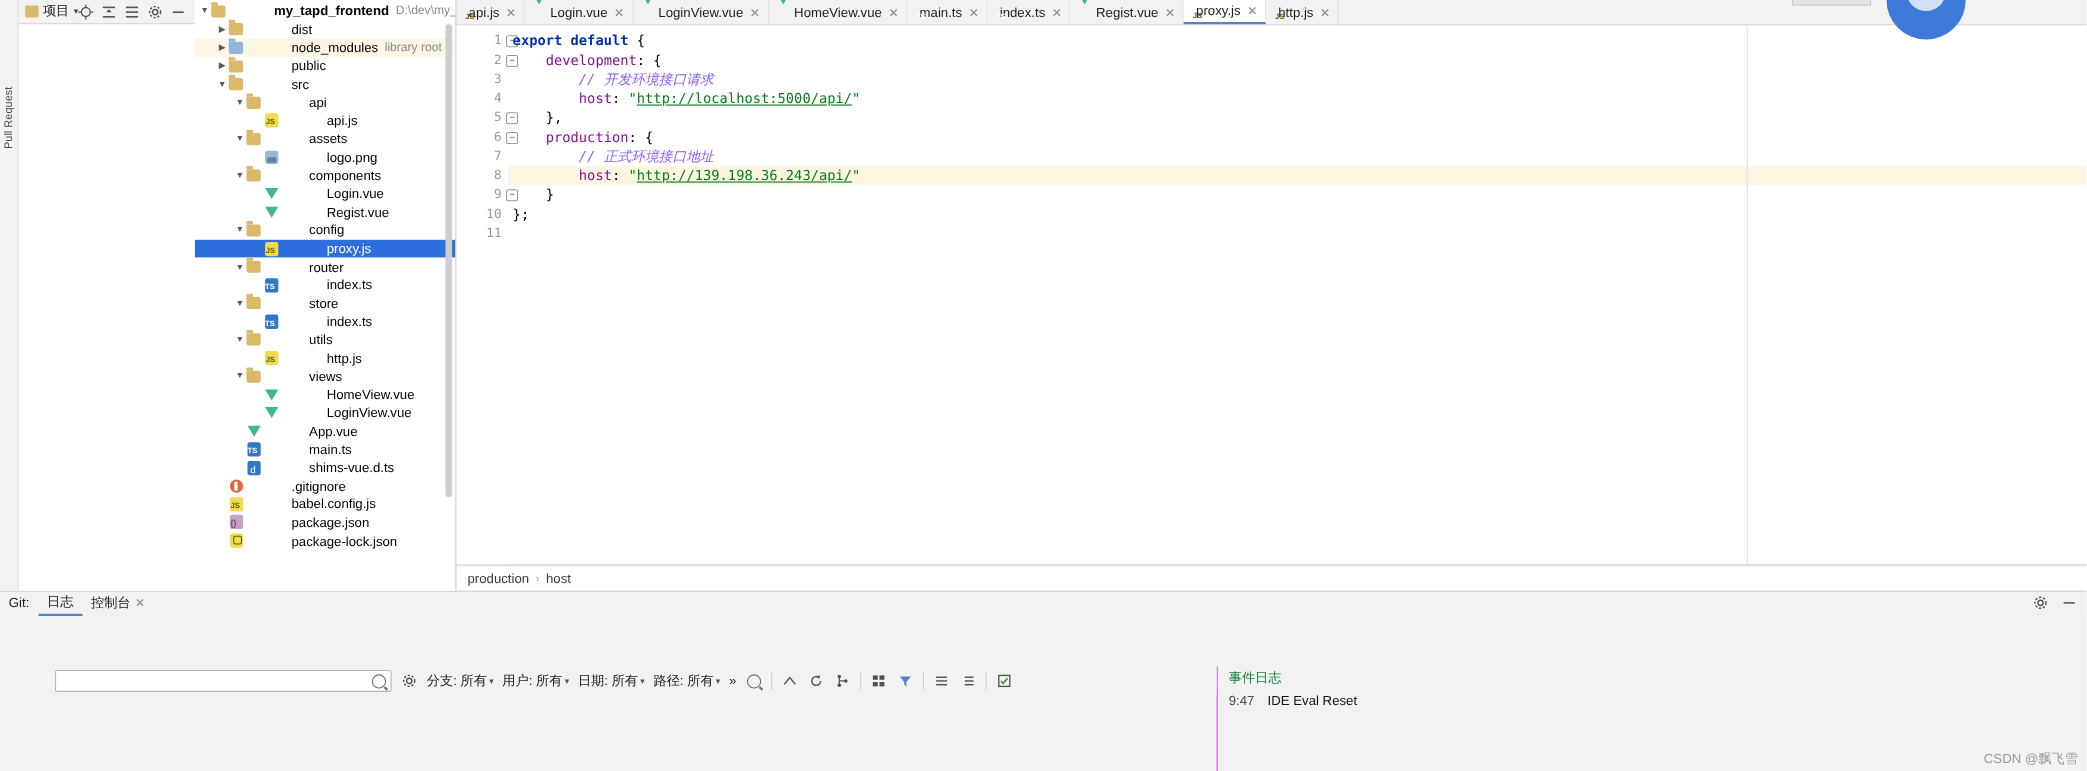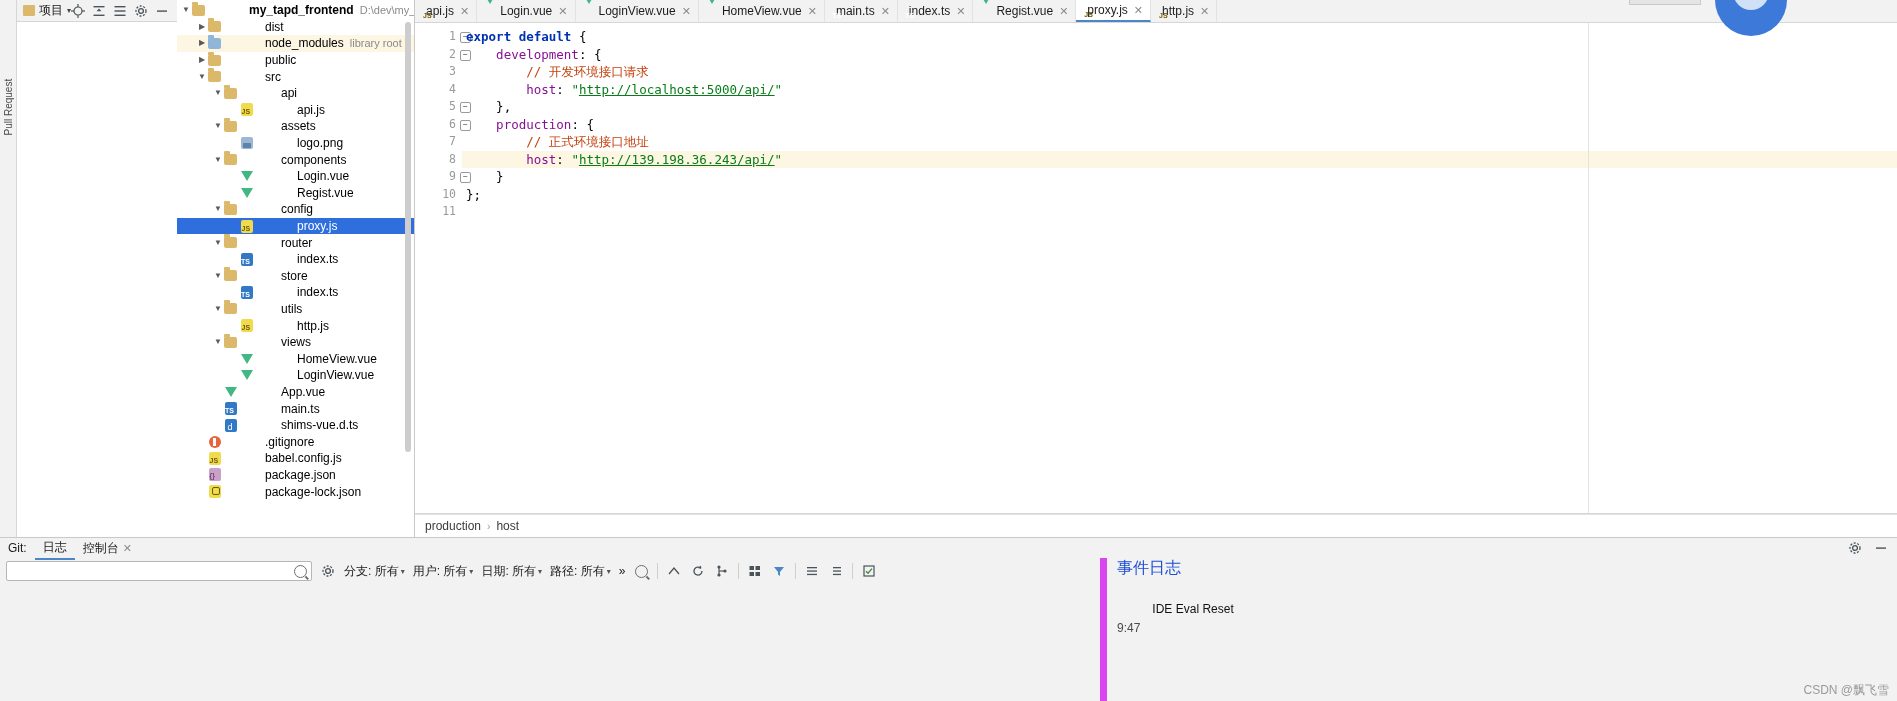--- a/index.html
+++ b/index.html
@@ -98,57 +98,57 @@
   .fold{position:absolute;right:-9px;top:4px;width:9px;height:9px;border:1px solid #9a9a9a;border-radius:2px;background:#fff;color:#555;font-size:8px;line-height:7px;text-align:center;}
   .code{
     flex:1;font-family:"DejaVu Sans Mono",monospace;font-size:12.5px;padding-top:5px;
     position:relative;min-width:0;
   }
   .cl{height:17.5px;line-height:17.5px;white-space:pre;padding-left:4px;}
   .cl.hl{background:#fdf6e3;}
   .kw{color:#0033b3;font-weight:bold;}
   .prop{color:#871094;}
   .str{color:#067d17;}
-  .cmt{color:#c2410c;}
+  .cmt{color:#8b5cf6;font-style:italic;}
   .pl{color:#000;}
   .rightcol{position:absolute;right:0;top:0;bottom:0;width:308px;border-left:1px solid #e3e3e3;}
 
   .breadcrumb{
     height:22px;display:flex;align-items:center;gap:6px;padding-left:10px;background:#ffffff;
     font-size:12px;color:#3b3b3b;border-top:1px solid #e3e3e3;
   }
   .breadcrumb .sep{color:#9a9a9a;font-size:10px;}
 
   
-  .bottom{flex:1;display:flex;flex-direction:column;background:#f2f2f2;border-top:1px solid #c9c9c9;}
+  .bottom{flex:1;display:flex;flex-direction:column;background:#f2f2f2;border-top:1px solid #c9c9c9;gap:48px;}
   .bot-tabs{height:20px;display:flex;align-items:center;gap:0;padding-left:4px;background:#f2f2f2;}
   .git-label{font-size:12px;color:#1a1a1a;padding:0 8px 0 4px;}
   .bt{font-size:12px;padding:2px 8px;color:#1a1a1a;position:relative;}
   .bt.active{border-bottom:2px solid #4a86c8;}
   .bt .x{color:#8c8c8c;font-size:11px;margin-left:4px;}
   .bot-tools{margin-left:auto;display:flex;align-items:center;gap:10px;padding-right:8px;color:#4b5459;}
 
   .bot-main{flex:1;display:flex;}
-  .bot-left{flex:1;display:flex;flex-direction:column;border-right:7px solid #d946ef;min-width:0;}
+  .bot-left{flex:1;display:flex;flex-direction:column;border-right:1px solid #d946ef;min-width:0;padding-left:44px;}
   .filterbar{height:26px;display:flex;align-items:center;gap:8px;padding:0 6px;background:#f2f2f2;}
   .searchbox{
     width:300px;height:18px;background:#ffffff;border:1px solid #b6b6b6;border-radius:2px;
     display:flex;align-items:center;justify-content:flex-end;padding-right:4px;
   }
   .mag{width:11px;height:11px;border:1.5px solid #6e6e6e;border-radius:50%;position:relative;display:inline-block;}
   .mag:after{content:"";position:absolute;right:-3px;bottom:-2px;width:4px;height:1.5px;background:#6e6e6e;transform:rotate(45deg);}
   .fitem{font-size:12px;color:#1a1a1a;display:flex;align-items:center;gap:2px;}
   .fitem .cd{font-size:8px;color:#555;}
   .divider{width:1px;height:16px;background:#cfcfcf;}
   .ibtn{width:16px;height:16px;display:inline-flex;align-items:center;justify-content:center;color:#4b5459;}
 
   .bot-right{width:790px;flex:0 0 790px;display:flex;flex-direction:column;}
-  .br-title{height:20px;display:flex;align-items:center;font-size:16px;padding-left:10px;color:#1d4ed8;}
+  .br-title{height:20px;display:flex;align-items:center;font-size:12px;padding-left:10px;color:#15803d;}
   .ev-row{display:flex;align-items:center;gap:12px;font-size:12px;padding-left:10px;padding-top:4px;}
-  .ev-time{color:#4b4b4b;margin-top:39px;}
+  .ev-time{color:#4b4b4b;}
   .ev-msg{font-weight:normal;color:#111;}
 
   .watermark{
     position:absolute;right:8px;bottom:2px;font-size:12px;color:#9a9a9a;
   }
   .blue-blob{
     position:absolute;right:110px;top:-36px;width:72px;height:72px;border-radius:50%;
     background:#3c79d8;
   }
   .blue-blob:after{

